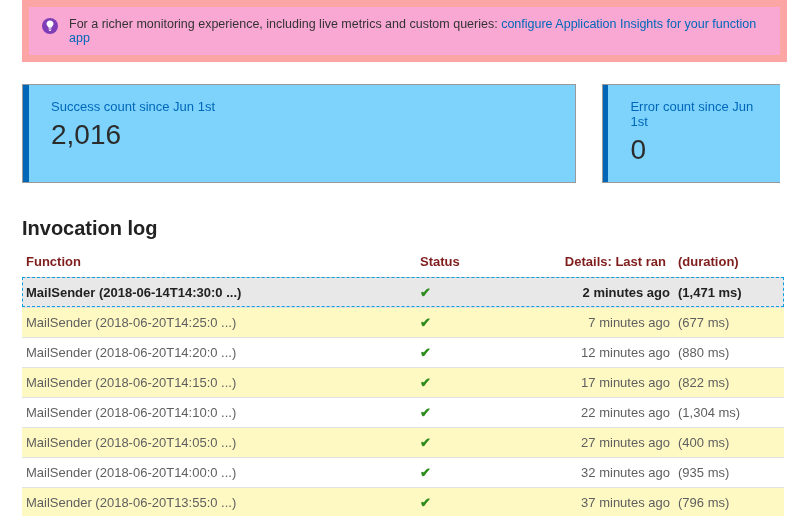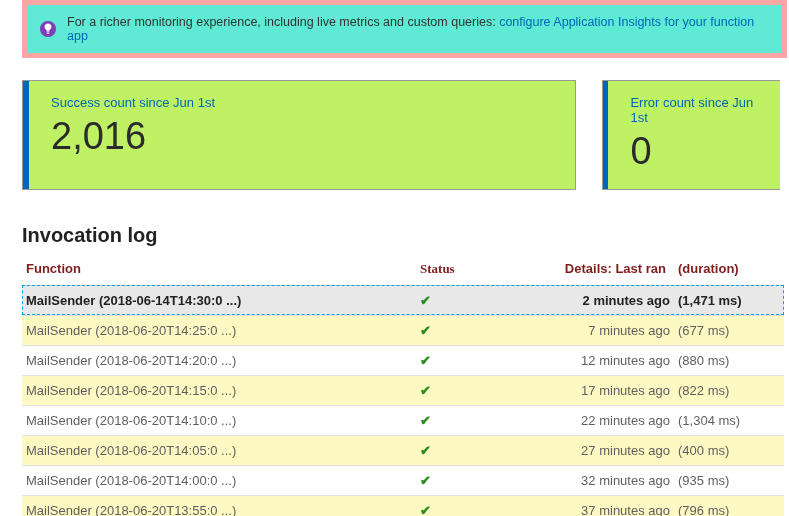--- a/index.html
+++ b/index.html
@@ -5,50 +5,50 @@
   * { box-sizing: border-box; margin: 0; padding: 0; }
   body {
     font-family: "Segoe UI", Arial, sans-serif;
     font-size: 13px;
     color: #333;
     background: #fff;
     width: 789px;
     padding-left: 22px;
   }
   .banner {
-    border: 5px solid #fca5a5;
-    background: #5eead4;
+    border: 7px solid #fca5a5;
+    background: #f9a8d4;
     padding: 10px 12px;
     display: flex;
-    align-items: center;
+    align-items: flex-start;
     gap: 10px;
     color: #333;
     width: 765px;
   }
   .banner .bulb { flex: 0 0 auto; }
   .banner .bulb svg { display:block; }
   .banner-text { color:#333; font-size: 12.5px; }
   .banner a { color: #0067b8; text-decoration: none; cursor: pointer; }
   .cards {
     display: flex;
     gap: 26px;
     margin-top: 22px;
   }
   .card {
     border: 1px solid #999;
     display: flex;
-    background: #bef264;
+    background: #7dd3fc;
     flex: 0 0 auto;
   }
   .card.success { width: 554px; }
   .card.error   { width: 178px; border-right: none; }
   .card .stripe { width: 6px; background: #0067b8; }
   .card .body  { padding: 14px 20px 16px 22px; }
   .card .label { color: #0067b8; font-size: 13px; margin-bottom: 6px; }
-  .card .value { color: #2b2b2b; font-size: 38px; font-weight: 400; line-height: 1.1; }
+  .card .value { color: #2b2b2b; font-size: 28px; font-weight: 400; line-height: 1.1; }
   .section-title {
     margin-top: 34px;
     font-size: 20px;
     font-weight: 700;
     color: #222;
   }
   table.log {
     border-collapse: collapse;
     width: 762px;
     margin-top: 8px;
@@ -56,21 +56,21 @@
   }
   table.log thead th {
     text-align: left;
     font-size: 13px;
     font-weight: 700;
     color: #7f1d1d;
     padding: 6px 6px 8px 4px;
     border-bottom: 1px solid #ccc;
   }
   table.log th.col-func { width: 394px; }
-  table.log th.col-status { width: 66px; font-family: Liberation Serif, serif; }
+  table.log th.col-status { width: 66px; }
   table.log th.col-last { width: 192px; text-align: right; padding-right: 8px;}
   table.log th.col-dur  { width: 110px; text-align: left; }
   table.log tbody td {
     padding: 7px 4px;
     font-size: 13px;
     color: #5f5f5f;
     border-bottom: 1px solid #e2e2e2;
     vertical-align: middle;
   }
   table.log tbody tr.alt { background: #fef9c3; }

